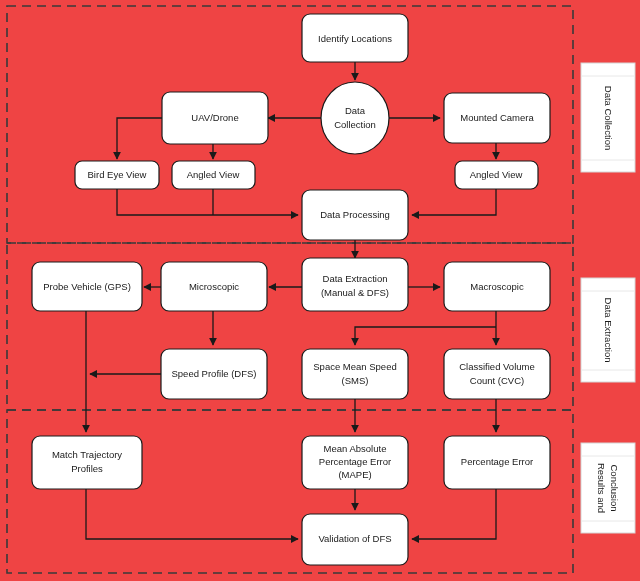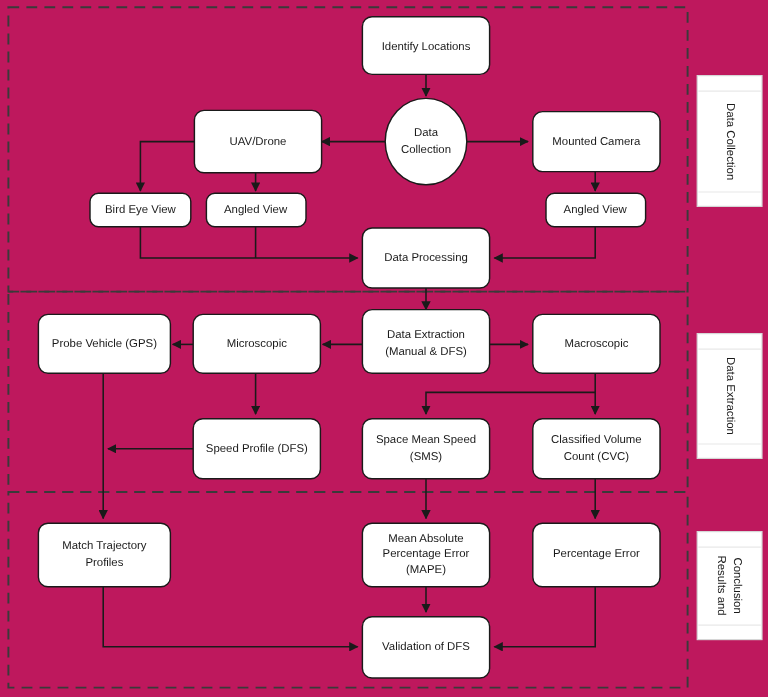--- a/index.html
+++ b/index.html
@@ -7,21 +7,21 @@
     padding: 0;
     background: #ffffff;
   }
   body {
     font-family: "Liberation Sans", sans-serif;
   }
   #canvas {
     position: relative;
     width: 640px;
     height: 581px;
-    background: #be185d;
+    background: #ef4444;
     overflow: hidden;
     text-align: right;
   }
   svg.flow {
     position: absolute;
     top: 0;
     left: 0;
     width: 640px;
     height: 581px;
   }

